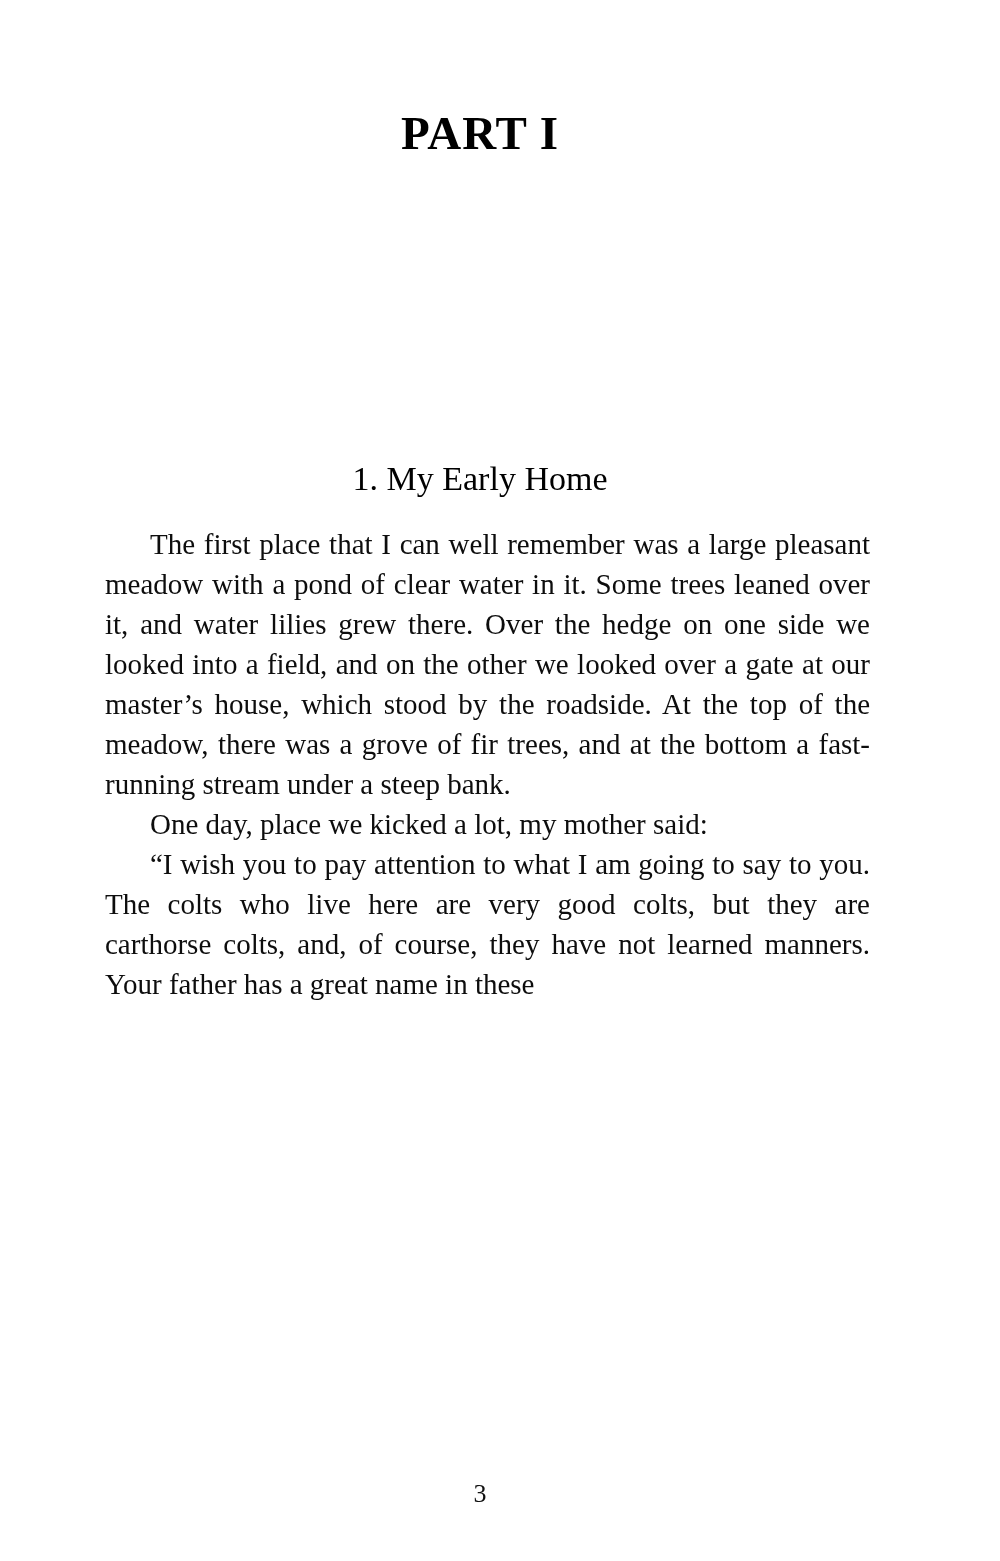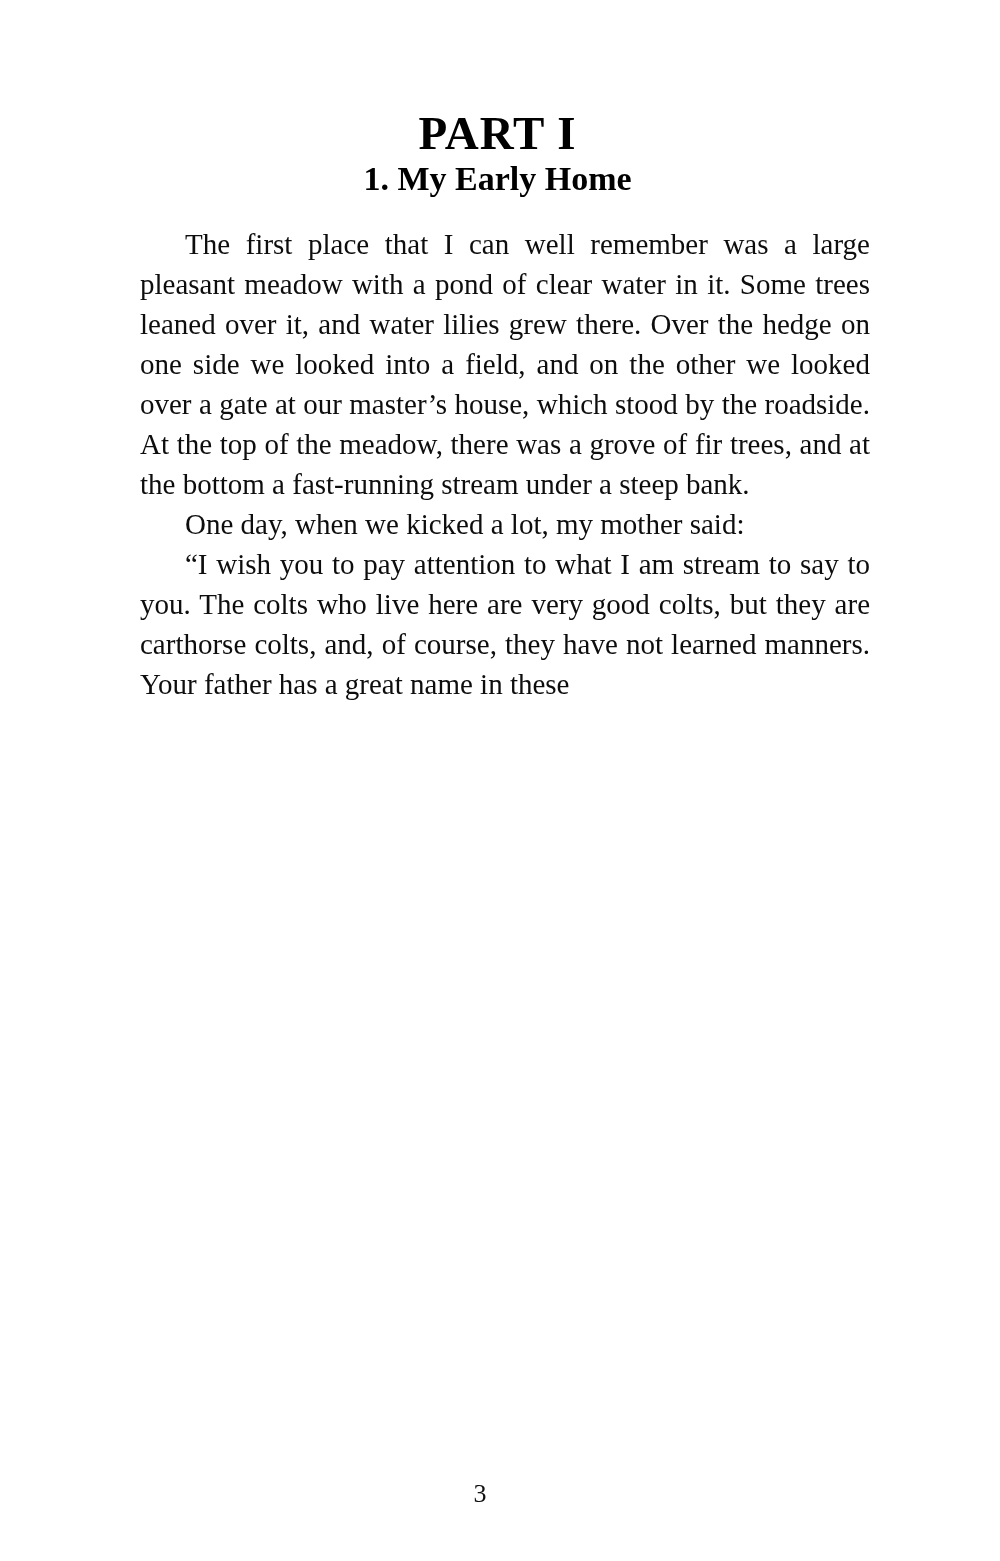--- a/index.html
+++ b/index.html
@@ -9,36 +9,36 @@
   }
 
   .page {
     position: relative;
     width: 960px;
     height: 1561px;
     background: #ffffff;
     font-family: "Liberation Serif", serif;
     color: #0d0d0d;
     overflow: hidden;
-    padding-left: 35px;
   }
 
   .part-title {
     padding-top: 106px;
     text-align: center;
     font-size: 47px;
     font-weight: bold;
     letter-spacing: 1px;
     color: #000000;
   }
 
   .chapter-title {
+    margin-top: 300px;
     text-align: center;
     font-size: 34px;
-    font-weight: bold;
+    font-weight: normal;
     color: #000000;
   }
 
   .body-text {
     margin: 26px 90px 0 105px;
     font-size: 29px;
     line-height: 40px;
     text-align: justify;
     text-justify: inter-word;
   }
@@ -62,19 +62,19 @@
 <body>
 
 <div class="page">
 
   <div class="part-title">PART I</div>
 
   <div class="chapter-title">1. My Early Home</div>
 
   <div class="body-text">
       <p>The first place that I can well remember was a large pleasant meadow with a pond of clear water in it. Some trees leaned over it, and water lilies grew there. Over the hedge on one side we looked into a field, and on the other we looked over a gate at our master’s house, which stood by the roadside. At the top of the meadow, there was a grove of fir trees, and at the bottom a fast-running stream under a steep bank.</p>
-      <p>One day, when we kicked a lot, my mother said:</p>
-      <p>“I wish you to pay attention to what I am stream to say to you. The colts who live here are very good colts, but they are carthorse colts, and, of course, they have not learned manners. Your father has a great name in these</p>
+      <p>One day, place we kicked a lot, my mother said:</p>
+      <p>“I wish you to pay attention to what I am going to say to you. The colts who live here are very good colts, but they are carthorse colts, and, of course, they have not learned manners. Your father has a great name in these</p>
     </div>
 
   <div class="page-number">3</div>
 
 </div>
 
 </body></html>

